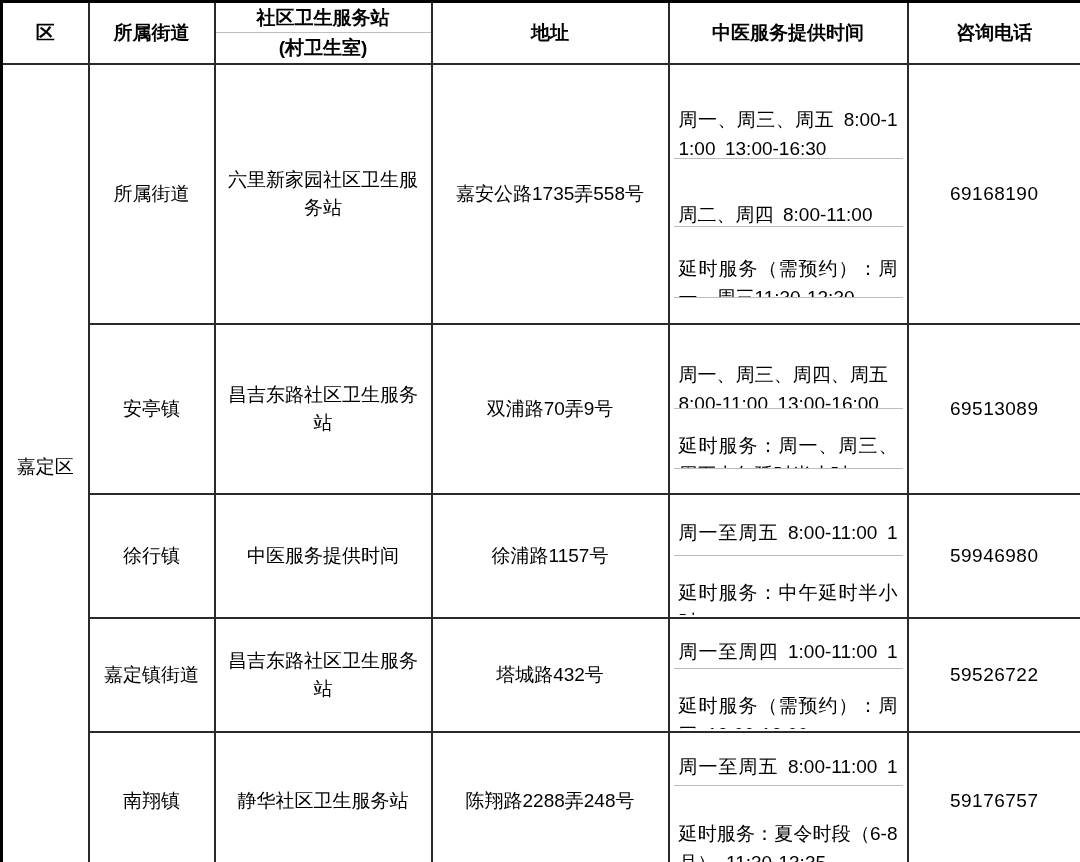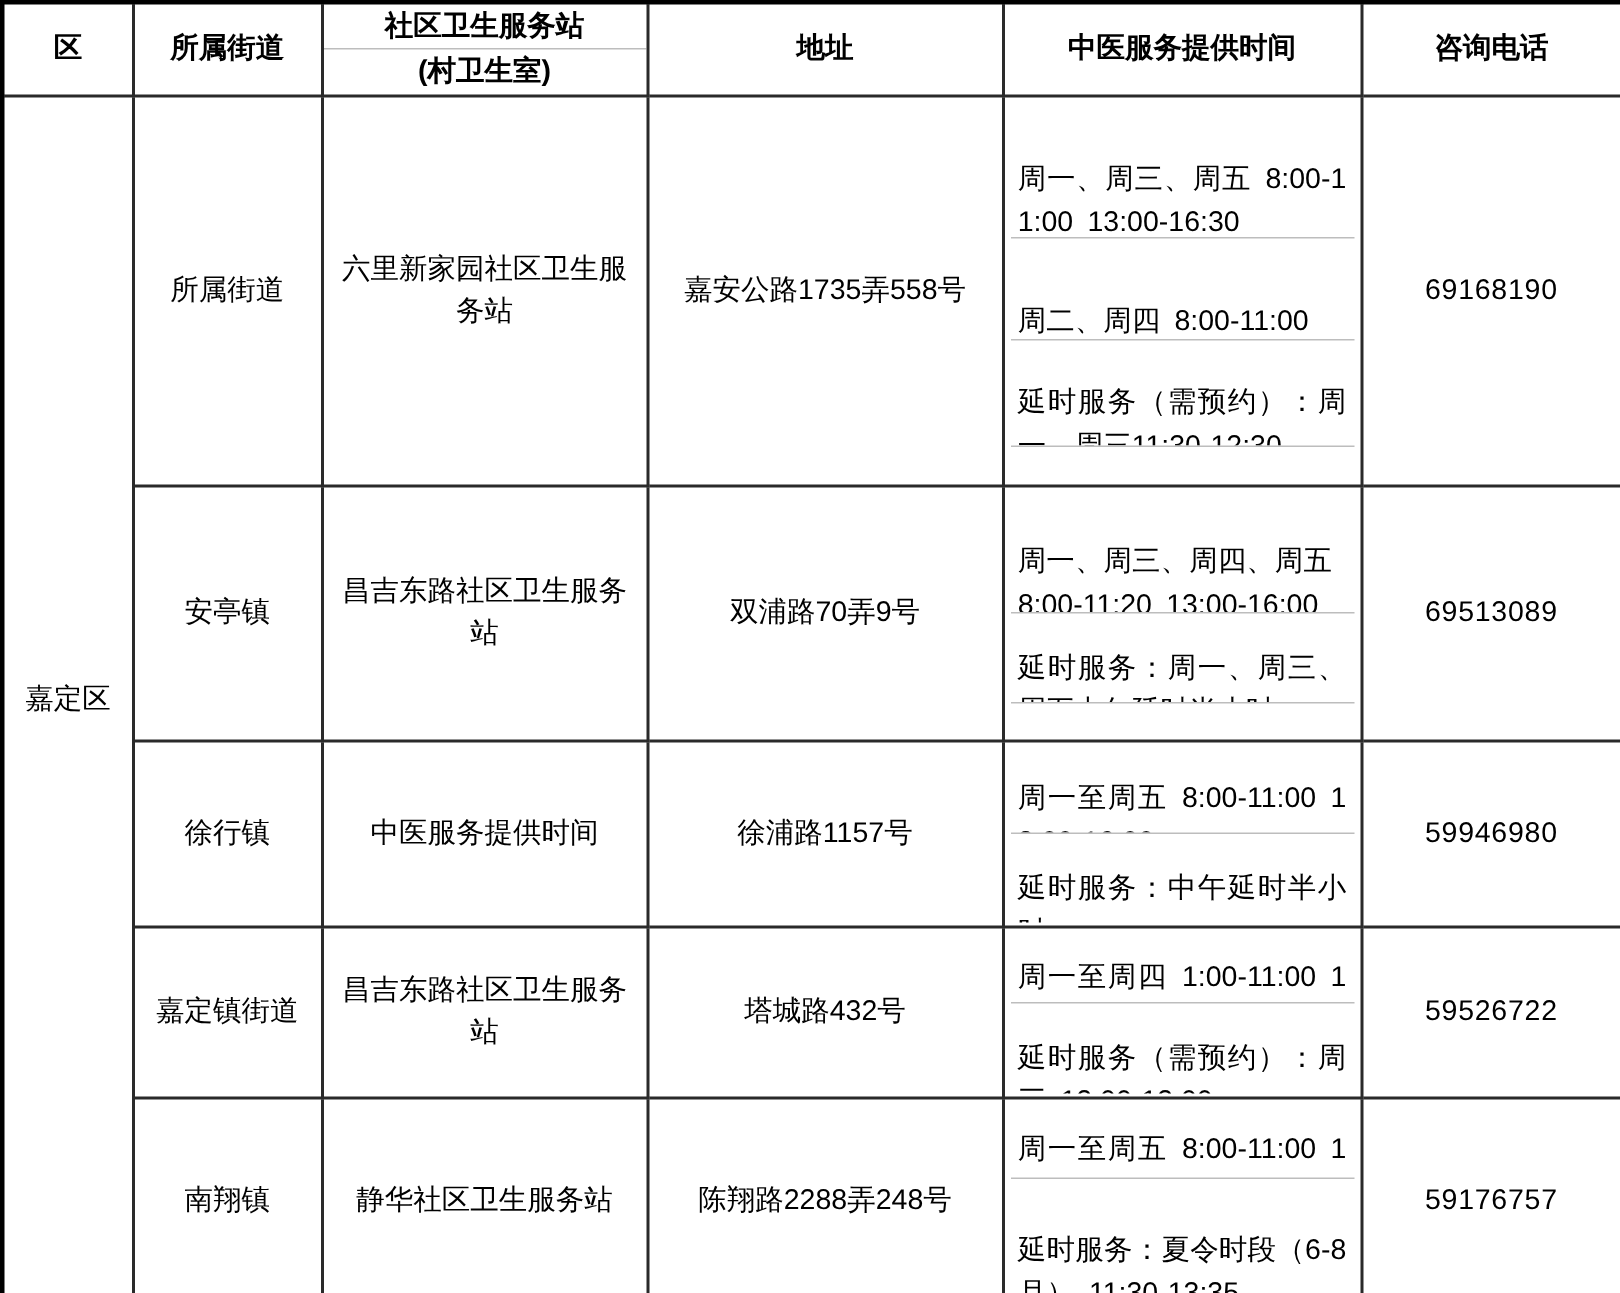--- a/index.html
+++ b/index.html
@@ -99,21 +99,21 @@
       <td class="phone-cell"><span>69168190</span></td>
     </tr>
 
     <tr style="height:168px">
       <td><span>安亭镇</span></td>
       <td><span>昌吉东路社区卫生服务站</span></td>
       <td><span>双浦路70弄9号</span></td>
       <td class="timecell">
         <div class="tflex" style="height:164px">
           <div class="sub" style="flex:83 0 0">
-                <span>周一、周三、周四、周五 8:00-11:20 13:00-16:00</span>
+                <span>周一、周三、周四、周五 8:00-11:00 13:00-16:00</span>
               </div>
           <div class="sub" style="flex:59 0 0">
                 <span>延时服务：周一、周三、周五中午延时半小时</span>
               </div>
           <div class="sub" style="flex:22 0 0">
                 <span></span>
               </div>
         </div>
       </td>
       <td class="phone-cell"><span>69513089</span></td>

